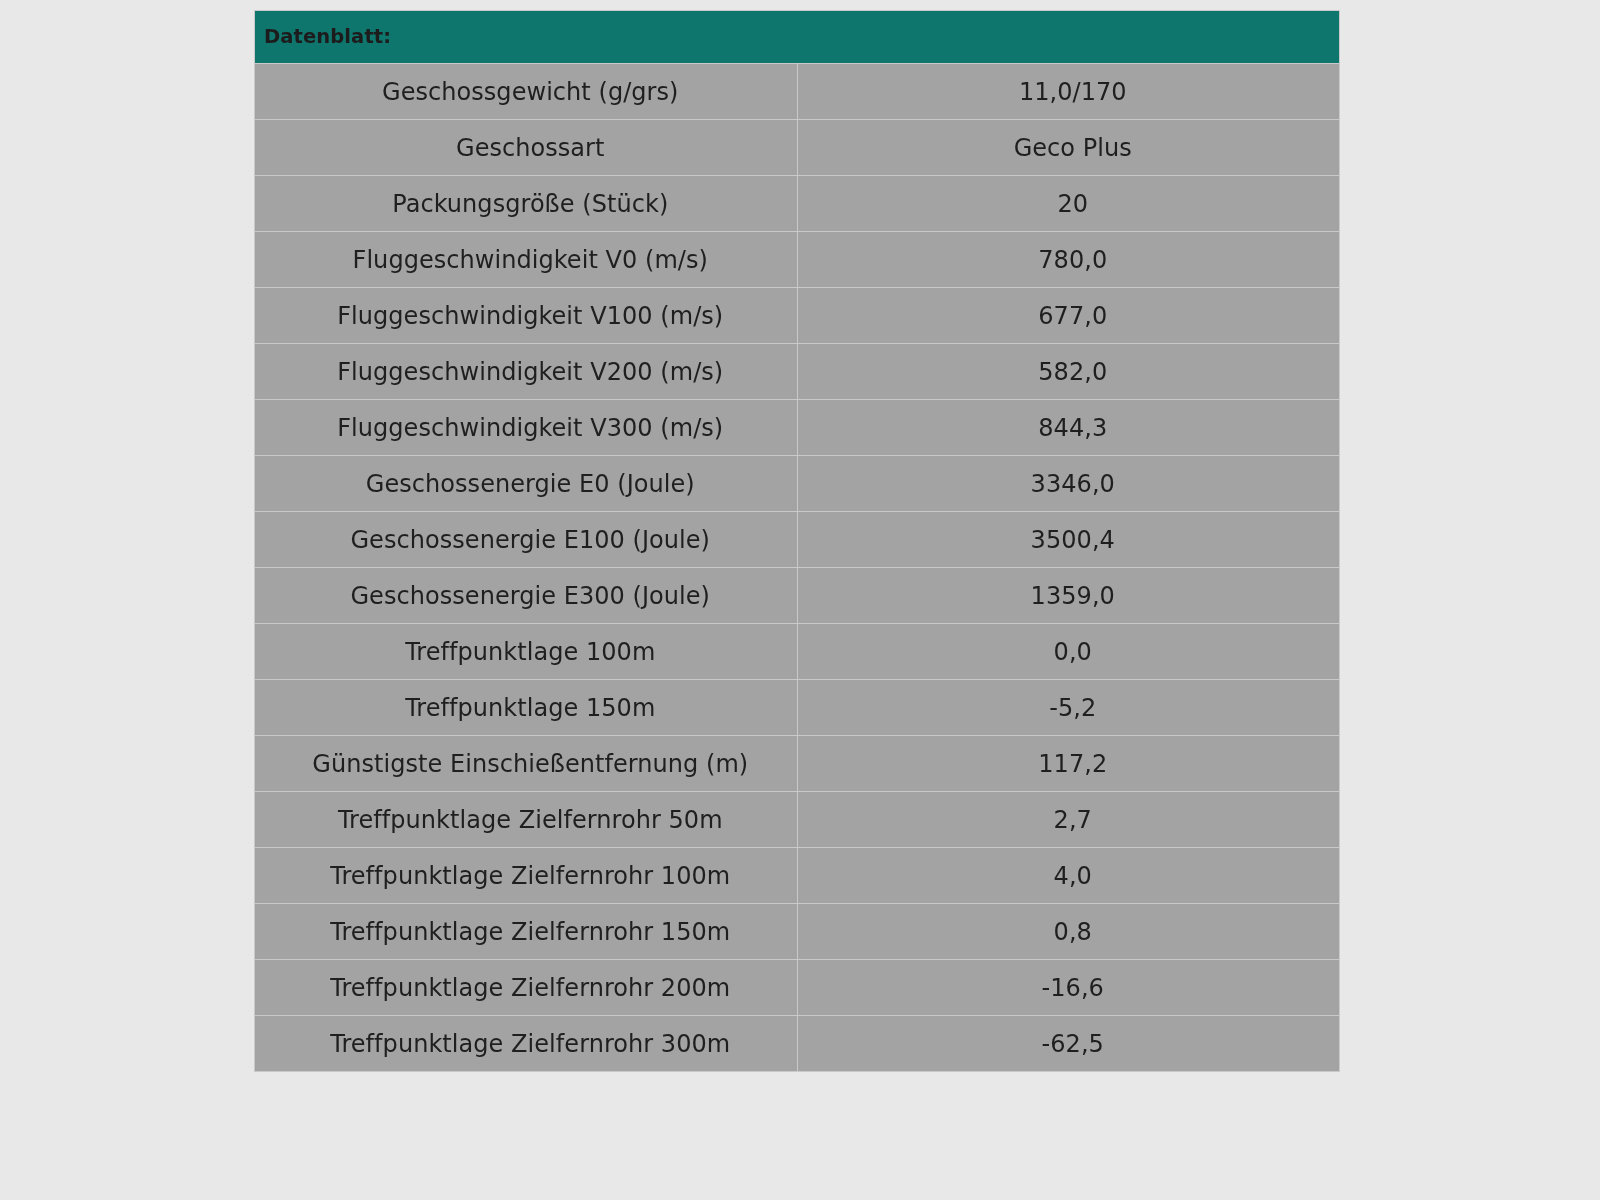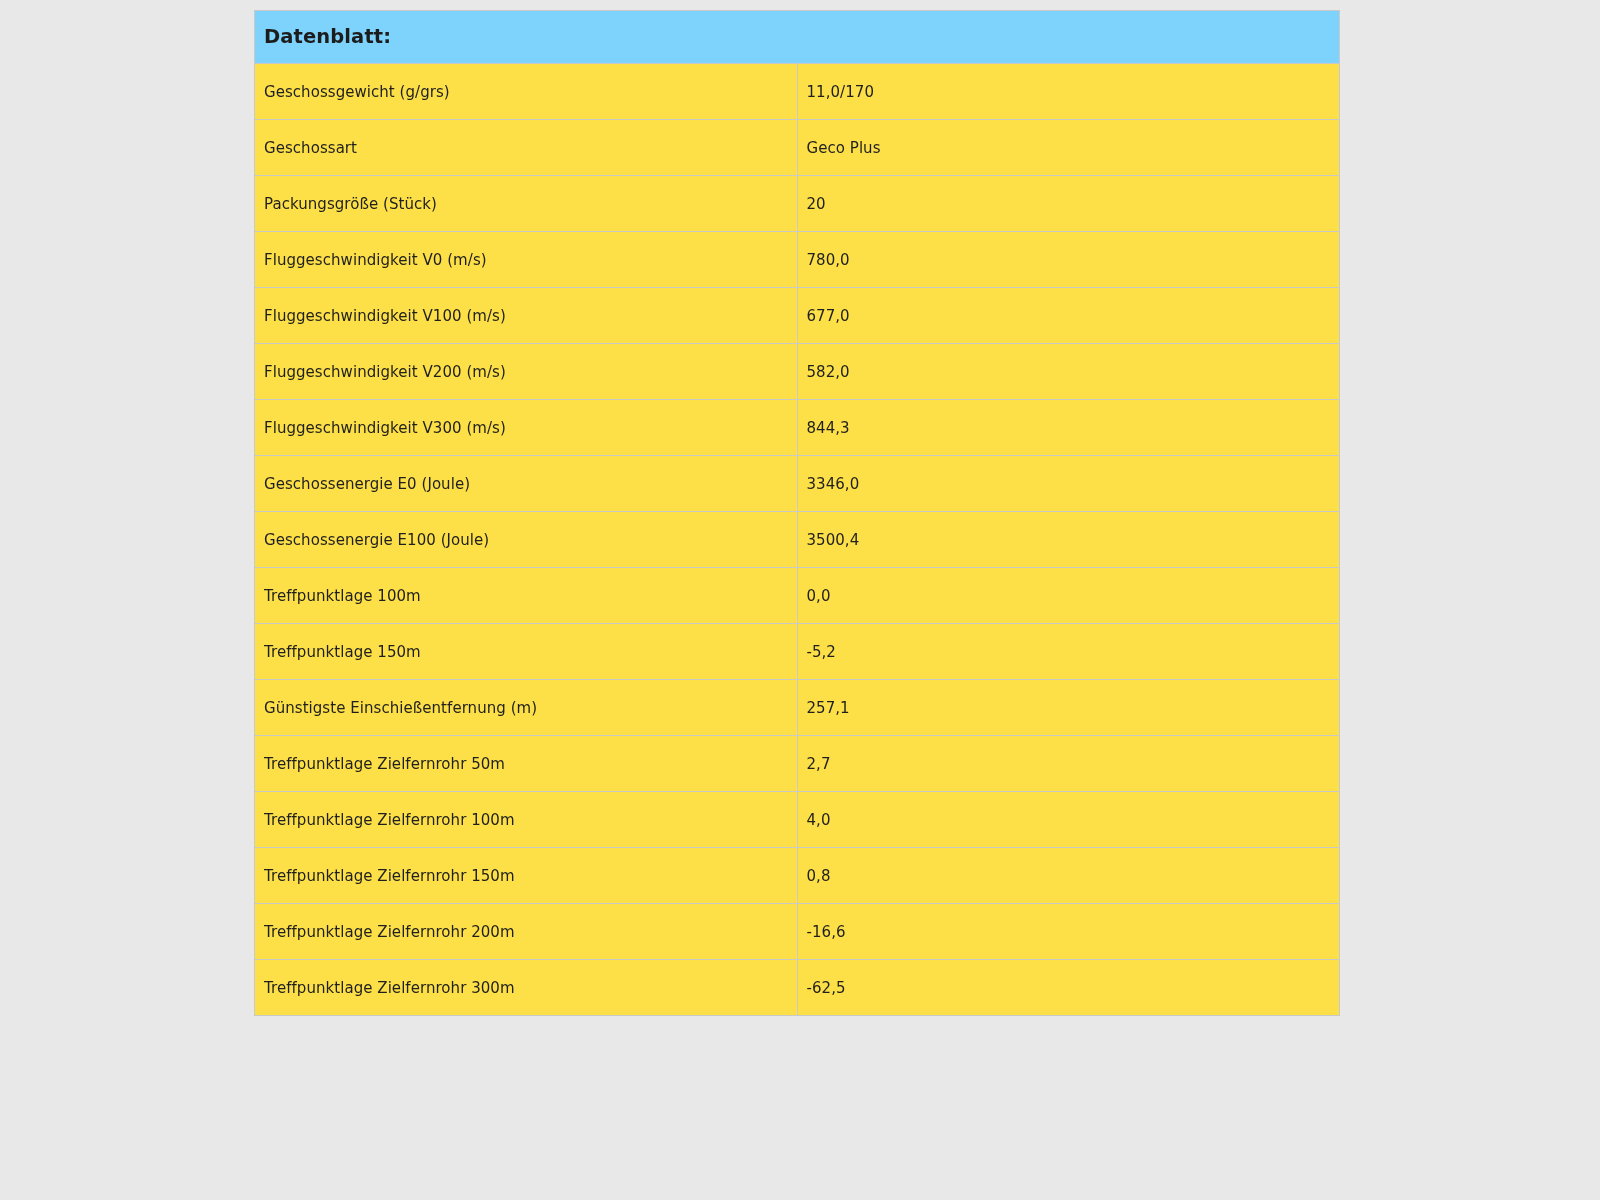--- a/index.html
+++ b/index.html
@@ -38,35 +38,36 @@
 
   table.datasheet tr.header-row th {
     text-align: left;
     font-weight: bold;
     font-size: 19.5px;
     color: #1c1c1c;
     padding: 0 0 0 9px;
     height: 52px;
     line-height: 52px;
     border: 1px solid #c9c9c9;
-    background: #7dd3fc;
+    background: #0f766e;
     letter-spacing: 0.1px;
   }
 
   table.datasheet td {
-    font-size: 15px;
+    font-size: 24px;
     color: #1f1f1f;
     height: 55px;
     padding: 0 0 0 9px;
     border: 1px solid #c9c9c9;
-    background: #fde047;
+    background: #a3a3a3;
     vertical-align: middle;
     white-space: nowrap;
     overflow: hidden;
     letter-spacing: 0.05px;
+    text-align: center;
   }
 
   table.datasheet td.label-cell {
     width: 530px;
   }
 
   table.datasheet td.value-cell {
     width: 556px;
     margin-left: 36px;
   }
@@ -113,30 +114,34 @@
           </tr>
           <tr>
             <td class="label-cell">Geschossenergie E0 (Joule)</td>
             <td class="value-cell">3346,0</td>
           </tr>
           <tr>
             <td class="label-cell">Geschossenergie E100 (Joule)</td>
             <td class="value-cell">3500,4</td>
           </tr>
           <tr>
+            <td class="label-cell">Geschossenergie E300 (Joule)</td>
+            <td class="value-cell">1359,0</td>
+          </tr>
+          <tr>
             <td class="label-cell">Treffpunktlage 100m</td>
             <td class="value-cell">0,0</td>
           </tr>
           <tr>
             <td class="label-cell">Treffpunktlage 150m</td>
             <td class="value-cell">-5,2</td>
           </tr>
           <tr>
             <td class="label-cell">Günstigste Einschießentfernung (m)</td>
-            <td class="value-cell">257,1</td>
+            <td class="value-cell">117,2</td>
           </tr>
           <tr>
             <td class="label-cell">Treffpunktlage Zielfernrohr 50m</td>
             <td class="value-cell">2,7</td>
           </tr>
           <tr>
             <td class="label-cell">Treffpunktlage Zielfernrohr 100m</td>
             <td class="value-cell">4,0</td>
           </tr>
           <tr>

